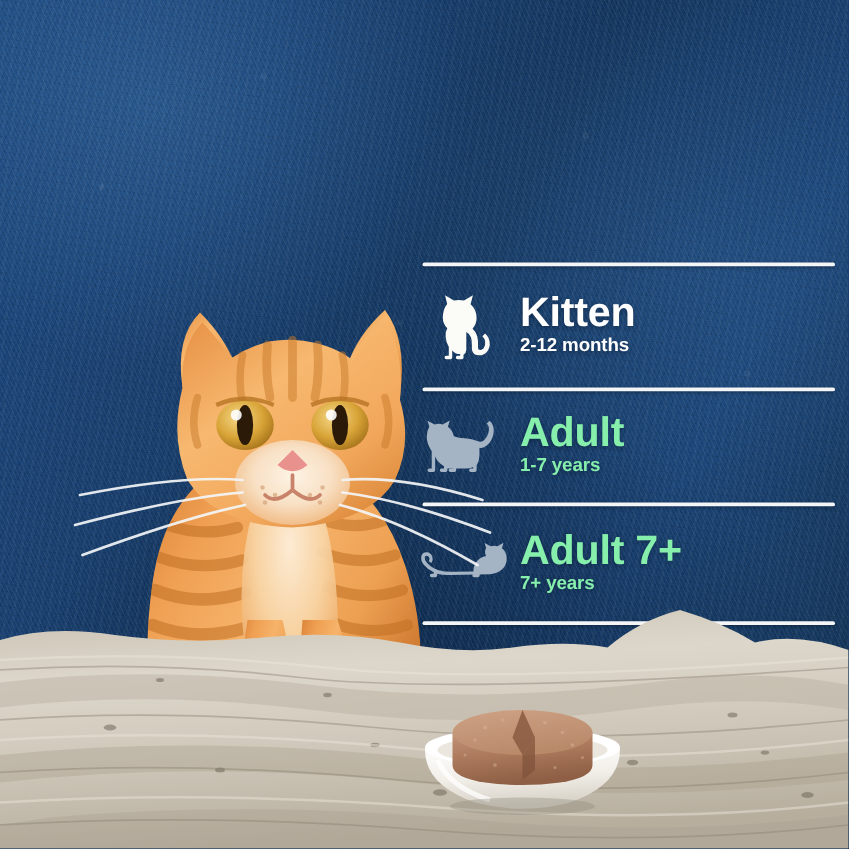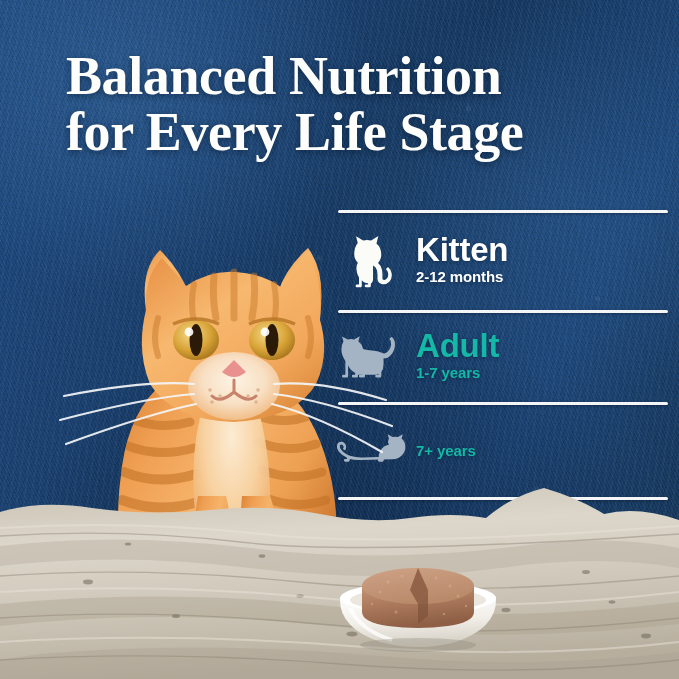--- a/index.html
+++ b/index.html
@@ -90,21 +90,21 @@
     text-shadow:0 1px 4px rgba(4,18,36,.45);
   }
   .stage-sub{
     font-size:15px;font-weight:bold;line-height:24px;
     letter-spacing:-0.1px;
     text-shadow:0 1px 4px rgba(4,18,36,.45);
   }
   .stage-row.active .stage-label,
   .stage-row.active .stage-sub{color:#ffffff;}
   .stage-row.dim .stage-label,
-  .stage-row.dim .stage-sub{color:#14b8a6;}
+  .stage-row.dim .stage-sub{color:#86efac;}
   .stage-row.active .stage-icon svg{fill:#fbfbf8;}
   .stage-row.dim .stage-icon svg{fill:#a5b4c4;}
 
   
   .ground{
     position:absolute;left:0;right:0;bottom:0;height:195px;
   }
   .ground svg{position:absolute;inset:0;width:100%;height:100%;}
 
   
@@ -117,24 +117,20 @@
 </style>
 </head>
 <body>
 
 <div class="stage-card">
 
   <div class="bg-slate"></div>
   <div class="bg-grain"></div>
   <div class="bg-mottle"></div>
 
-  <div class="headline">
-    <span class="ln">Balanced Nutrition</span>
-    <span class="ln">for Every Life Stage</span>
-  </div>
 
   <div class="stage-list">
 
     <div class="rule"></div>
 
     <div class="stage-row row-1 active">
       <div class="stage-icon">
         <svg viewBox="0 0 70 62" width="60" height="53" aria-hidden="true">
           <path d="M19.5 9.5 L17.5 1.5 L25.8 6.4 Q30.5 5.2 35.2 6.4 L43.6 1.3 L41.4 9.8
                    Q47 14.6 47 22.5 Q47 28.6 43.2 32.8
@@ -204,20 +200,21 @@
                    Q11.2 16.0 10.5 14.2 Q9.8 12.4 8.0 12.4 Q6.6 12.4 6.3 13.6
                    Q5.8 15.8 8.2 18.8 Q12.0 23.6 19.4 26.0
                    Q25.0 27.8 33.0 27.6 L52.0 27.2
                    Q52.0 23.0 54.0 19.6 Q57.2 14.0 64.0 12.6
                    Q62.0 9.2 64.0 5.2 Z"></path>
           <path d="M58.0 27.0 L58.0 31.0 Q58.0 32.6 56.2 32.6 L52.8 32.6 Q51.1 32.6 51.1 31.0
                    Q51.1 29.4 52.8 29.4 L54.8 29.4 L54.8 27.1 Z"></path>
         </svg>
       </div>
       <div class="stage-text">
+        <span class="stage-label">Adult 7+</span>
         <span class="stage-sub">7+ years</span>
       </div>
     </div>
 
     <div class="rule"></div>
   </div>
 
   <div class="kitten">
     <svg viewBox="0 0 286 410" aria-hidden="true">
       <defs>

